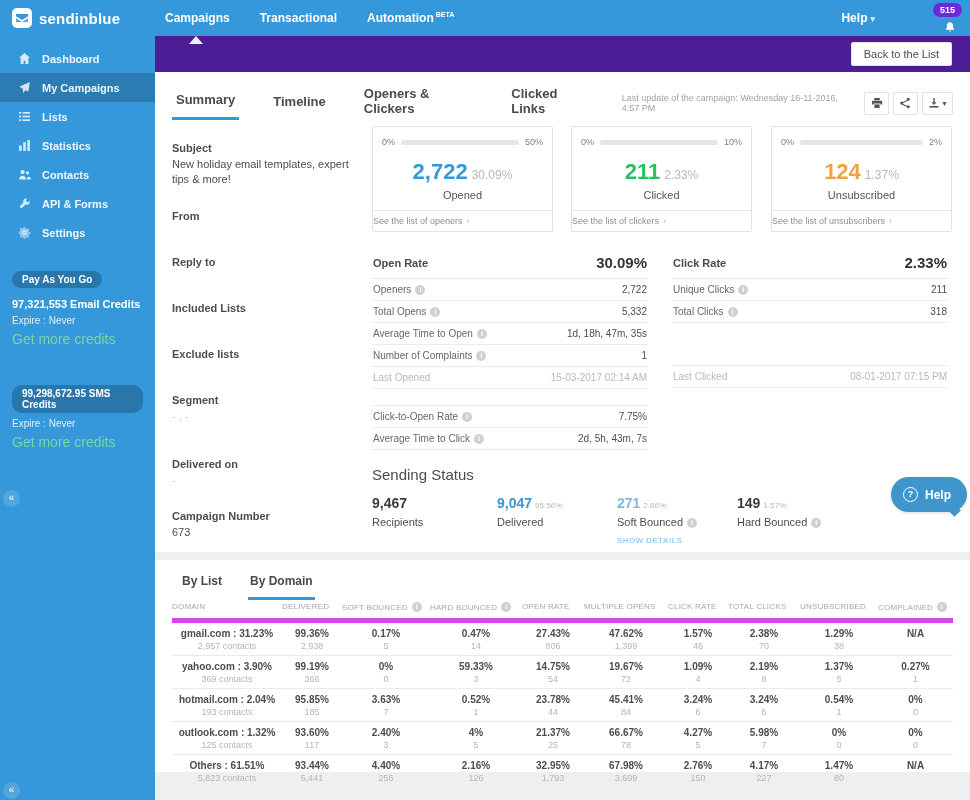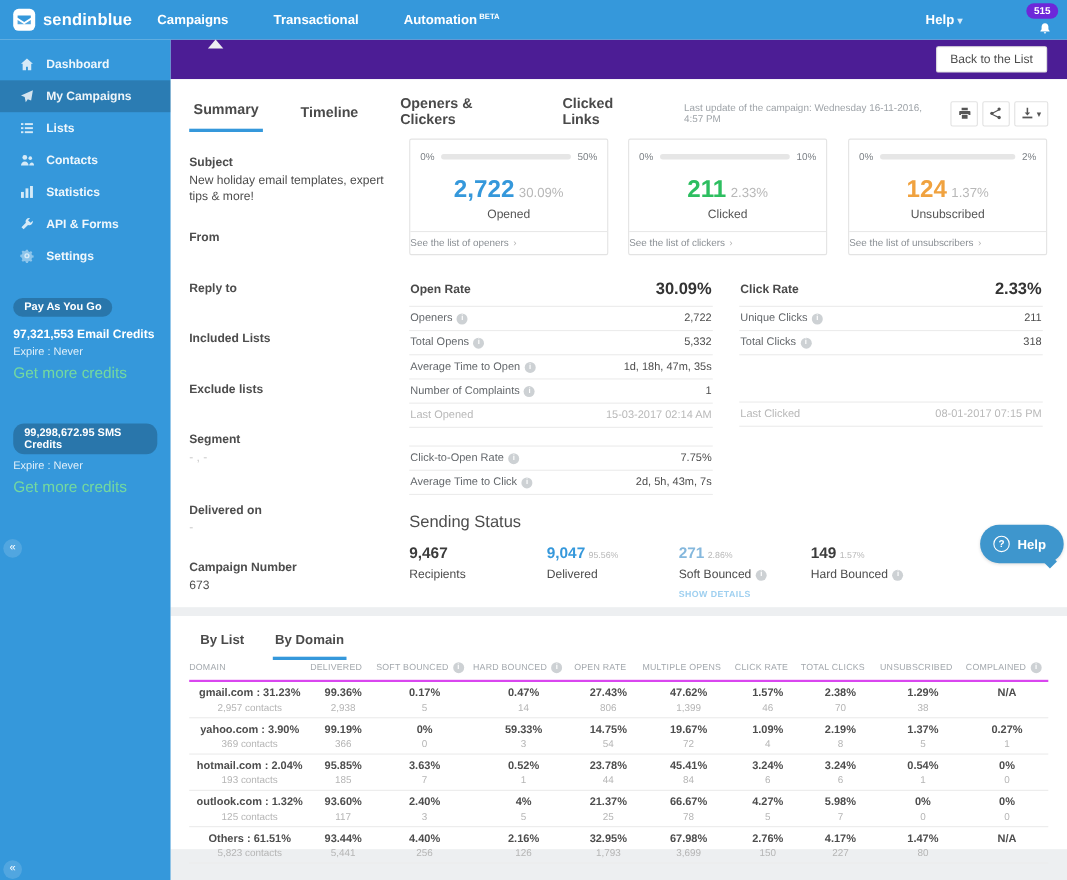--- a/index.html
+++ b/index.html
@@ -4,21 +4,21 @@
 <style>
   * { margin:0; padding:0; box-sizing:border-box; }
   html,body { width:970px; height:800px; }
   body { position:relative; background:#edeff1; font-family:"Liberation Sans", sans-serif; overflow:hidden; color:#4d4d4d; }
 
   
   .topbar { position:absolute; left:0; top:0; width:970px; height:36px; background:#3598db; z-index:6; display:flex; align-items:center; }
   .logo { display:flex; align-items:center; gap:7px; padding-left:12px; width:143px; }
   .logo-mark { width:20px; height:20px; background:#fff; border-radius:5px; display:flex; align-items:center; justify-content:center; }
   .logo-text { color:#fff; font-weight:bold; font-size:15px; letter-spacing:.2px; }
-  .topnav { display:flex; gap:41px; }
+  .topnav { display:flex; gap:30px; margin-left:22px; }
   .topnav-item { color:#fff; font-size:12px; font-weight:bold; cursor:pointer; position:relative; }
   .topnav-item sup { font-size:7px; font-weight:bold; margin-left:2px; }
   .help-link { position:absolute; right:95px; color:#fff; font-size:12px; font-weight:bold; cursor:pointer; }
   .help-link .caret { font-size:9px; opacity:.8; margin-left:3px; }
   .badge-515 { position:absolute; right:8px; top:3px; background:#6d28d9; color:#fff; font-size:9px; font-weight:bold; padding:2px 7px; border-radius:9px; }
   .bell { position:absolute; right:14px; top:19px; }
 
   
   .nav-notch { position:absolute; left:189px; top:36px; width:0; height:0; border-left:7px solid transparent; border-right:7px solid transparent; border-bottom:8px solid #edeff1; z-index:7; }
 
@@ -107,21 +107,21 @@
   .help-fab .q { width:15px; height:15px; border:1.5px solid #fff; border-radius:50%; font-size:9px; line-height:13px; text-align:center; font-weight:bold; }
   .help-fab:after { content:""; position:absolute; right:8px; bottom:-3px; width:9px; height:9px; background:#3e96cd; transform:rotate(45deg); }
 
   
   .btabs { position:absolute; left:25px; top:6px; display:flex; }
   .btab { font-size:12px; font-weight:bold; color:#4a4a4a; margin-right:24px; padding:8px 2px 9px 2px; cursor:pointer; }
   .btab.active { border-bottom:3px solid #3598db; }
 
   .tbl { position:absolute; left:17px; top:42px; width:781px; }
   .thead, .trow { display:grid; grid-template-columns:110px 60px 88px 92px 62px 84px 60px 72px 78px 75px; }
-  .thead { border-bottom:2px solid #d946ef; padding-bottom:6px; }
+  .thead { border-bottom:5px solid #d946ef; padding-bottom:6px; }
   .th { font-size:8px; color:#a3a8ad; letter-spacing:.2px; }
   .trow { border-bottom:1px solid #ebebeb; padding:5px 0 4px 0;text-align:center; }
   .td-main { font-size:10px; font-weight:bold; color:#4d4d4d; }
   .td-sub { font-size:9px; color:#b5b5b5; margin-top:2px; min-height:10px; }
 </style>
 </head>
 <body>
 
 <div class="topbar">
   <div class="logo">
@@ -168,33 +168,33 @@
           <rect x="4.2" y="1.8" width="6.8" height="1.6"></rect>
           <rect x="1" y="5.2" width="2" height="1.6"></rect>
           <rect x="4.2" y="5.2" width="6.8" height="1.6"></rect>
           <rect x="1" y="8.6" width="2" height="1.6"></rect>
           <rect x="4.2" y="8.6" width="6.8" height="1.6"></rect>
         </svg>
       <span>Lists</span>
     </div>
     <div class="side-item">
       <svg width="13" height="13" viewBox="0 0 12 12" fill="#fff">
+          <rect x="1" y="6" width="2.4" height="5"></rect>
+          <rect x="4.8" y="3" width="2.4" height="8"></rect>
+          <rect x="8.6" y="1" width="2.4" height="10"></rect>
+        </svg>
+      <span>Statistics</span>
+    </div>
+    <div class="side-item">
+      <svg width="13" height="13" viewBox="0 0 12 12" fill="#fff">
           <circle cx="4.2" cy="3.8" r="2"></circle>
           <circle cx="8.8" cy="4.4" r="1.5"></circle>
           <path d="M1 10.6c0-2 1.4-3.4 3.2-3.4s3.2 1.4 3.2 3.4zM7.9 10.6c.1-1.5 1-2.6 2.2-2.6 1 0 1.8 1 1.9 2.6z"></path>
         </svg>
       <span>Contacts</span>
-    </div>
-    <div class="side-item">
-      <svg width="13" height="13" viewBox="0 0 12 12" fill="#fff">
-          <rect x="1" y="6" width="2.4" height="5"></rect>
-          <rect x="4.8" y="3" width="2.4" height="8"></rect>
-          <rect x="8.6" y="1" width="2.4" height="10"></rect>
-        </svg>
-      <span>Statistics</span>
     </div>
     <div class="side-item">
       <svg width="13" height="13" viewBox="0 0 12 12" fill="#fff">
           <path d="M10.8 3.4a2.9 2.9 0 0 1-3.9 3.5L3.2 10.6 1.4 8.8l3.7-3.7a2.9 2.9 0 0 1 3.5-3.9L6.9 2.9l2.2 2.2z"></path>
         </svg>
       <span>API &amp; Forms</span>
     </div>
     <div class="side-item">
       <svg width="13" height="13" viewBox="0 0 12 12" fill="#fff">
           <path d="M6 3.8A2.2 2.2 0 1 0 6 8.2 2.2 2.2 0 0 0 6 3.8zm0 1.2a1 1 0 1 1 0 2 1 1 0 0 1 0-2z"></path>

